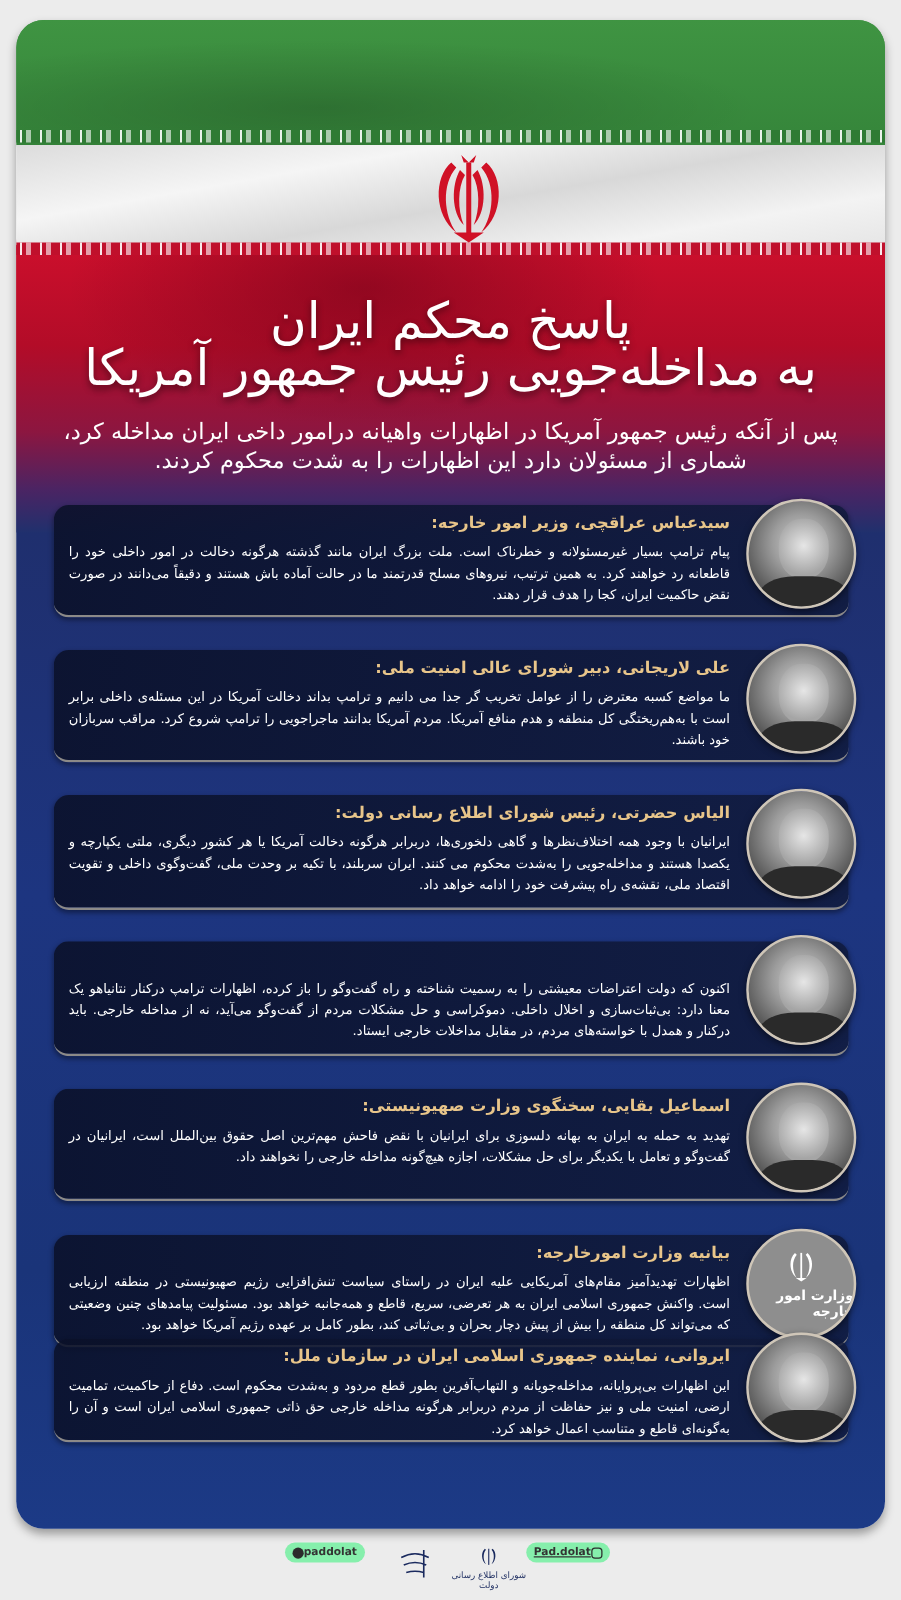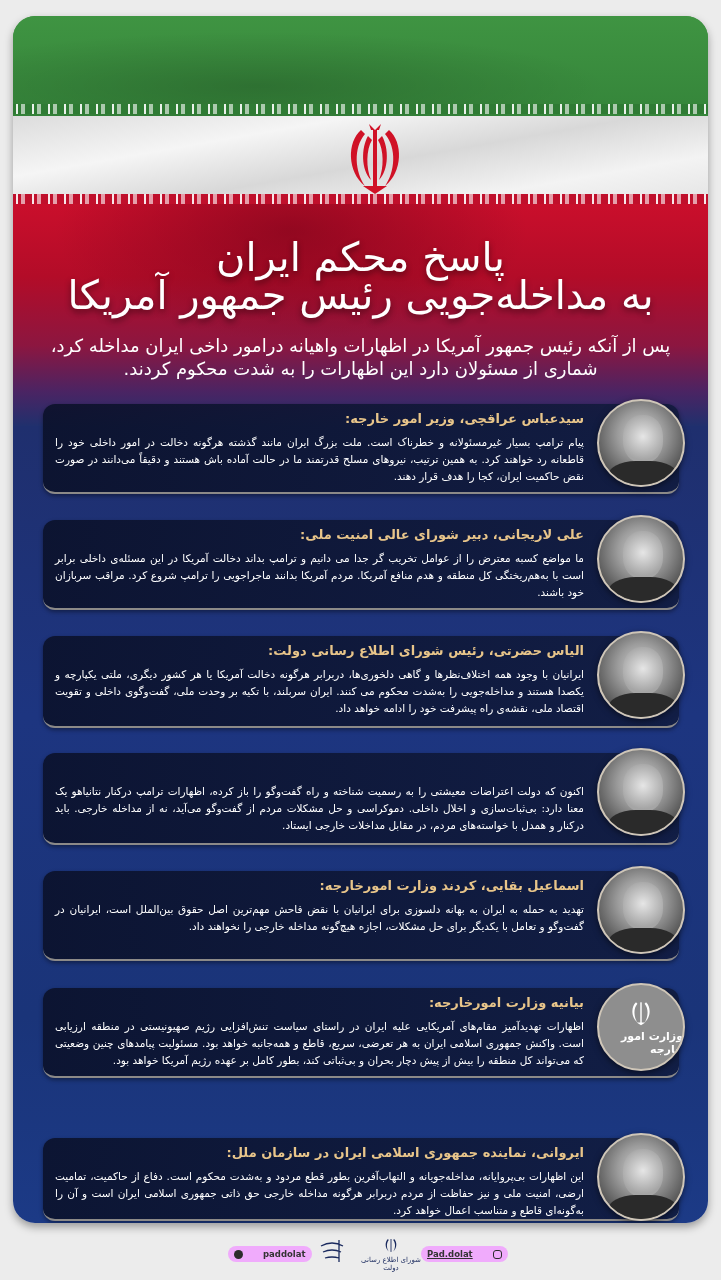--- a/index.html
+++ b/index.html
@@ -49,22 +49,22 @@
     background: radial-gradient(circle at 50% 45%, #e6e6e6, #a5a5a5 70%); }
   .avatar .body { position:absolute; left:8px; top:60px; width:72px; height:40px; border-radius:40% 40% 0 0;
     background: #2a2a2a; }
   .card .name { position:absolute; right:95px; top:6px; font-weight:bold; color:#e8c58a; font-size:13px; line-height:18px; white-space:nowrap; }
   .card .body-text { position:absolute; right:95px; left:12px; top:30px; color:#ffffff; font-size:10.5px; line-height:17px; text-align: justify; }
 
   .mofa-logo { background: #8e8e8e !important; display:flex; flex-direction:column; align-items:center; justify-content:center; }
   .mofa-logo .mofa-text { color:#fff; font-size:11px; font-weight:bold; margin-top:4px; }
 
   .footer { position:absolute; left:0; top:1232px; width:721px; height:40px; }
-  .pill { position:absolute; top:14px; height:16px; border-radius:8px; background:#f0abfc;
-    font-size:8.5px; font-weight:bold; color:#333; display:flex; align-items:center; gap:20px; padding: 0 6px; }
+  .pill { position:absolute; top:2px; height:16px; border-radius:8px; background:#86efac;
+    font-size:8.5px; font-weight:bold; color:#333; display:flex; align-items:center; gap:0; padding: 0 6px; }
   .pill .ic { width:9px; height:9px; border-radius:50%; background:#2c2c2c; display:inline-block; }
   .pill.ig .ic { border-radius:3px; background:transparent; border:1.5px solid #2c2c2c; }
   .foot-logo { position:absolute; top:4px; color:#1a2a5e; font-size:7px; text-align:center; }
 </style>
 </head>
 <body>
 
 <div class="frame">
   <div class="flag-green"></div>
   <div class="flag-white"></div>
@@ -126,41 +126,41 @@
         <div class="body"></div>
       </div>
     <div class="body-text">اکنون که دولت اعتراضات معیشتی را به رسمیت شناخته و راه گفت‌وگو را باز کرده، اظهارات ترامپ درکنار نتانیاهو یک معنا دارد: بی‌ثبات‌سازی و اخلال داخلی. دموکراسی و حل مشکلات مردم از گفت‌وگو می‌آید، نه از مداخله خارجی. باید درکنار و همدل با خواسته‌های مردم، در مقابل مداخلات خارجی ایستاد.</div>
   </div>
 
   <div class="card" style="top:855px;">
     <div class="avatar">
         <div class="head"></div>
         <div class="body"></div>
       </div>
-    <div class="name">اسماعیل بقایی، کردند وزارت امورخارجه:</div>
+    <div class="name">اسماعیل بقایی، سخنگوی وزارت صهیونیستی:</div>
     <div class="body-text">تهدید به حمله به ایران به بهانه دلسوزی برای ایرانیان با نقض فاحش مهم‌ترین اصل حقوق بین‌الملل است، ایرانیان در گفت‌وگو و تعامل با یکدیگر برای حل مشکلات، اجازه هیچ‌گونه مداخله خارجی را نخواهند داد.</div>
   </div>
 
   <div class="card" style="top:972px;">
     <div class="avatar mofa-logo">
       <svg width="26" height="28" viewBox="0 0 72 78">
         <g fill="#ffffff">
           <path d="M22 12 C8 24 8 54 26 68 C16 54 14 30 26 16 Z"></path>
           <path d="M50 12 C64 24 64 54 46 68 C56 54 58 30 46 16 Z"></path>
           <rect x="34" y="12" width="4" height="58"></rect>
           <path d="M24 68 L48 68 L36 76 Z"></path>
         </g>
       </svg>
       <div class="mofa-text">وزارت امور خارجه</div>
     </div>
     <div class="name">بیانیه وزارت امورخارجه:</div>
     <div class="body-text">اظهارات تهدیدآمیز مقام‌های آمریکایی علیه ایران در راستای سیاست تنش‌افزایی رژیم صهیونیستی در منطقه ارزیابی است. واکنش جمهوری اسلامی ایران به هر تعرضی، سریع، قاطع و همه‌جانبه خواهد بود. مسئولیت پیامدهای چنین وضعیتی که می‌تواند کل منطقه را بیش از پیش دچار بحران و بی‌ثباتی کند، بطور کامل بر عهده رژیم آمریکا خواهد بود.</div>
   </div>
 
-  <div class="card" style="top:1122px; height:83px;">
+  <div class="card" style="top:1055px; height:83px;">
     <div class="avatar">
         <div class="head"></div>
         <div class="body"></div>
       </div>
     <div class="name">ایروانی، نماینده جمهوری اسلامی ایران در سازمان ملل:</div>
     <div class="body-text">این اظهارات بی‌پروایانه، مداخله‌جویانه و التهاب‌آفرین بطور قطع مردود و به‌شدت محکوم است. دفاع از حاکمیت، تمامیت ارضی، امنیت ملی و نیز حفاظت از مردم دربرابر هرگونه مداخله خارجی حق ذاتی جمهوری اسلامی ایران است و آن را به‌گونه‌ای قاطع و متناسب اعمال خواهد کرد.</div>
   </div>
 </div>
 
 <div class="footer">

